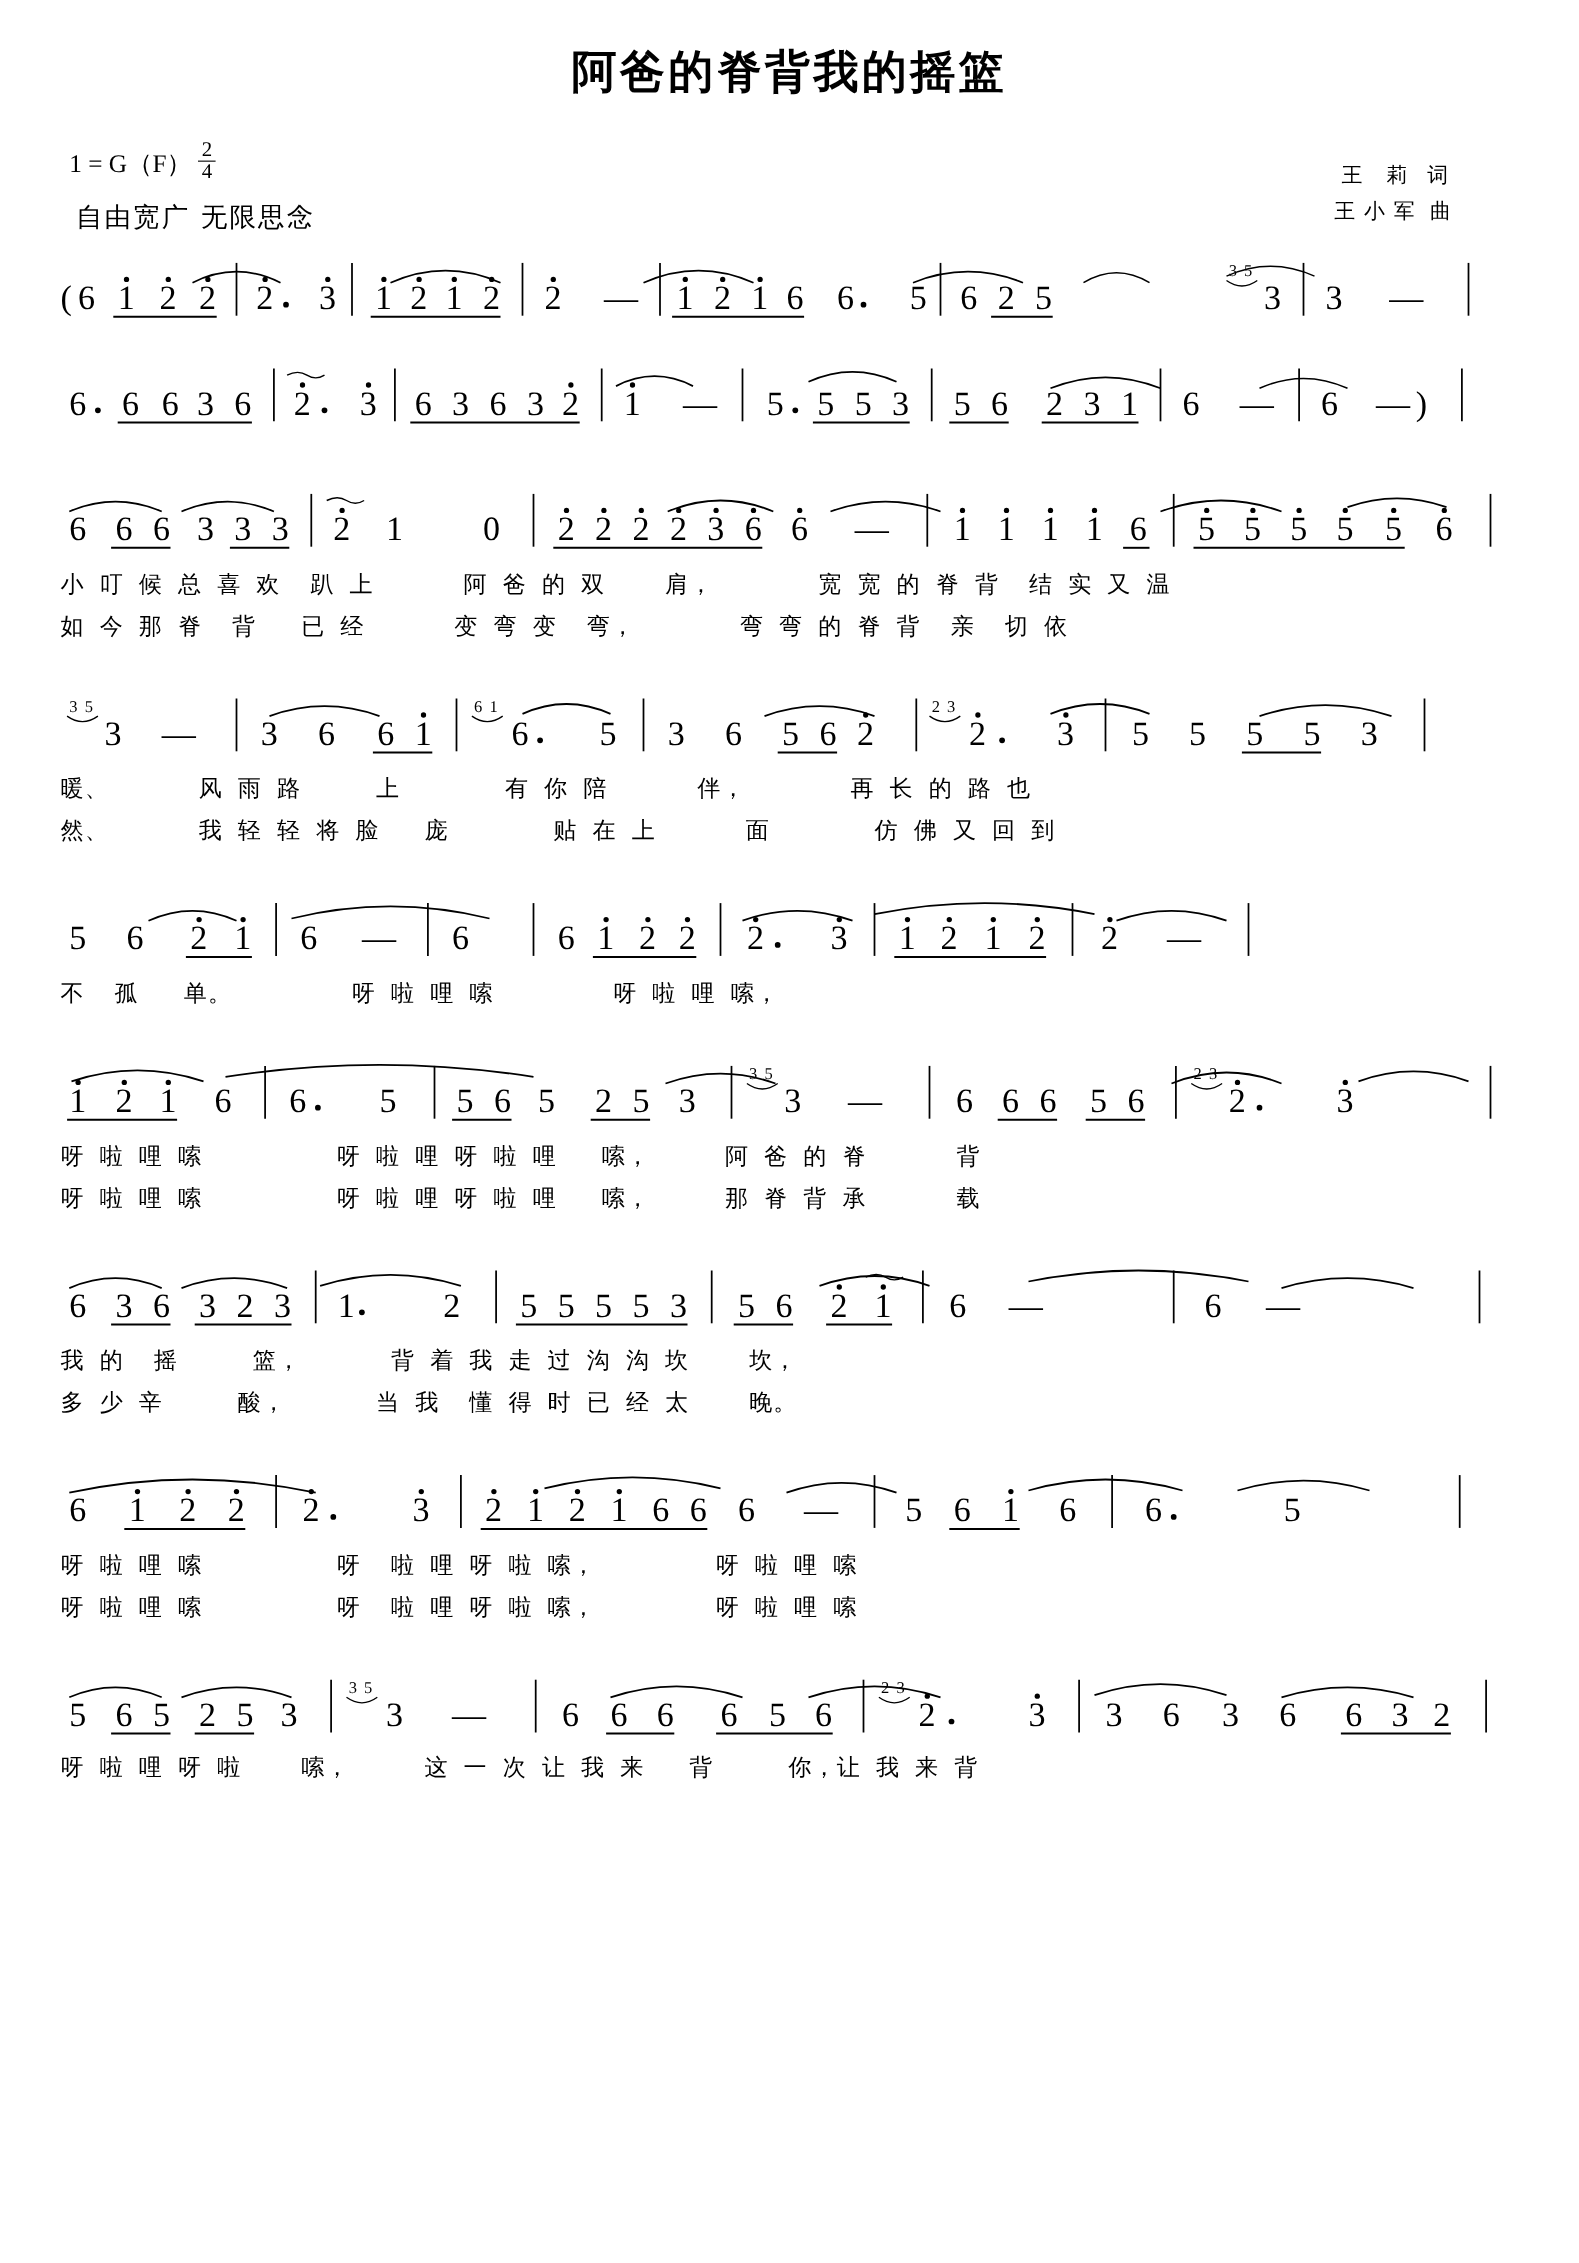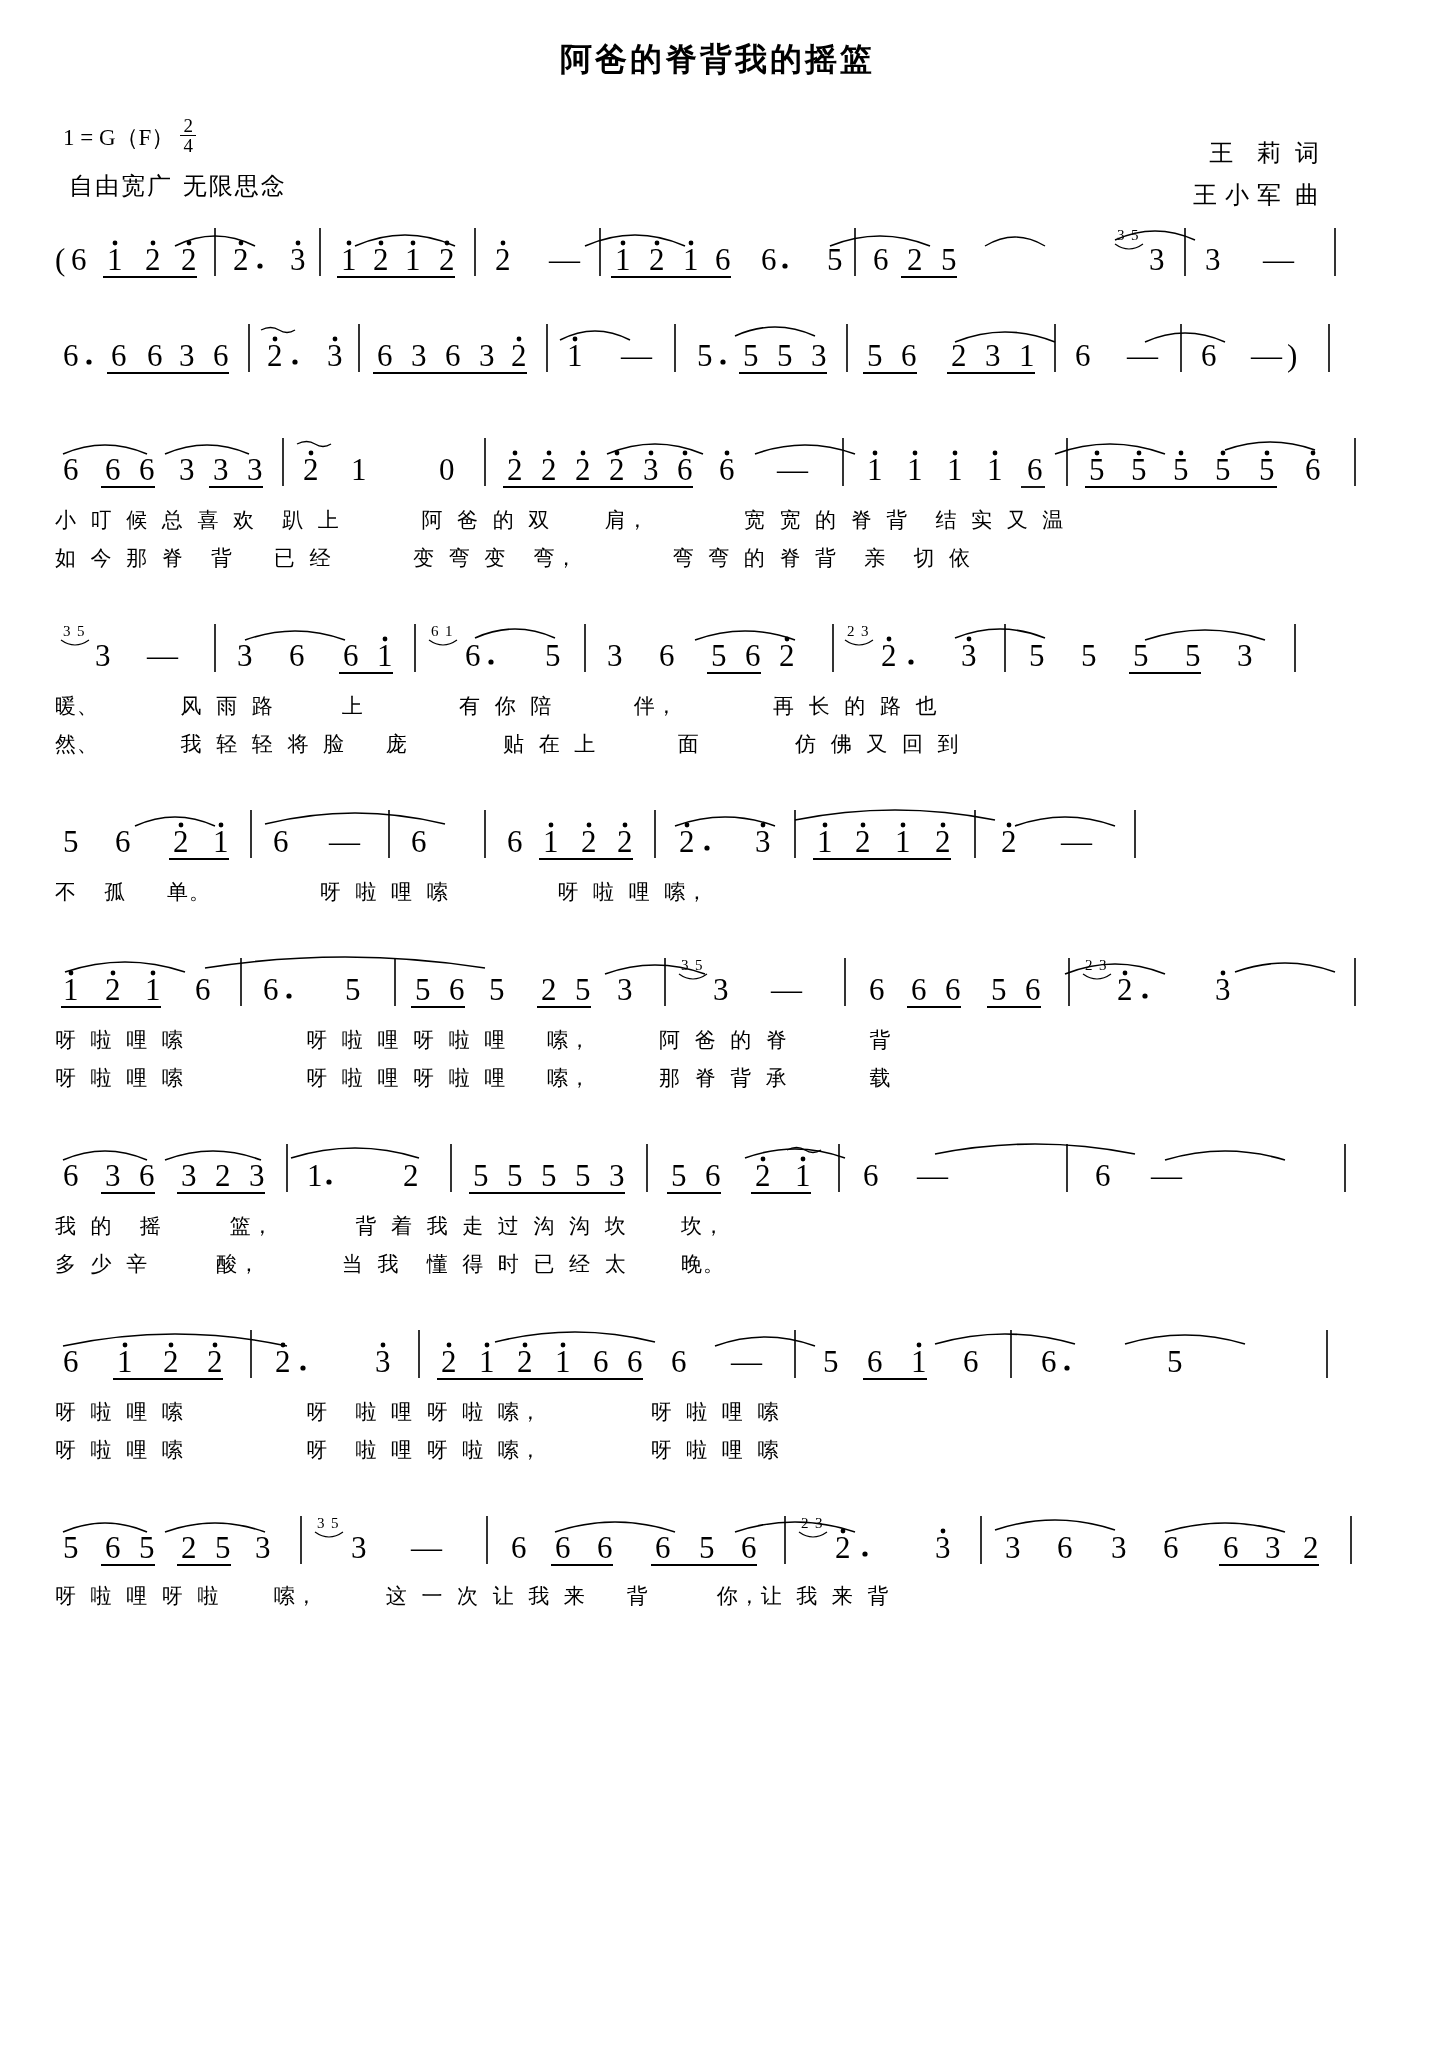--- a/index.html
+++ b/index.html
@@ -17,21 +17,21 @@
   }
   .sheet {
     position: relative;
     width: 1435px;
     height: 2057px;
     box-sizing: border-box;
     padding: 0 55px;
   }
   .title {
     text-align: center;
-    font-size: 32px;
+    font-size: 41px;
     font-weight: bold;
     letter-spacing: 3px;
     margin-top: 38px;
     font-family: "DejaVu Sans", "Liberation Sans", sans-serif;
   }
   .meta-row {
     position: relative;
     height: 112px;
     margin-top: 26px;
   }
@@ -62,23 +62,23 @@
     position: absolute;
     left: 14px;
     top: 62px;
     font-size: 24px;
     letter-spacing: 2px;
   }
   .credits {
     position: absolute;
     right: 60px;
     top: 24px;
-    font-size: 24px;
+    font-size: 19px;
     line-height: 1.75;
-    text-align: right;
+    text-align: center;
     letter-spacing: 1px;
   }
   .credits div span.nm { display: inline-block; min-width: 76px; letter-spacing: 8px;}
   .credits div span.role { margin-left: 6px; }
   .lyric-line {
     position: relative;
     height: 38px;
     font-size: 21px;
     letter-spacing: 1px;
     white-space: pre;

